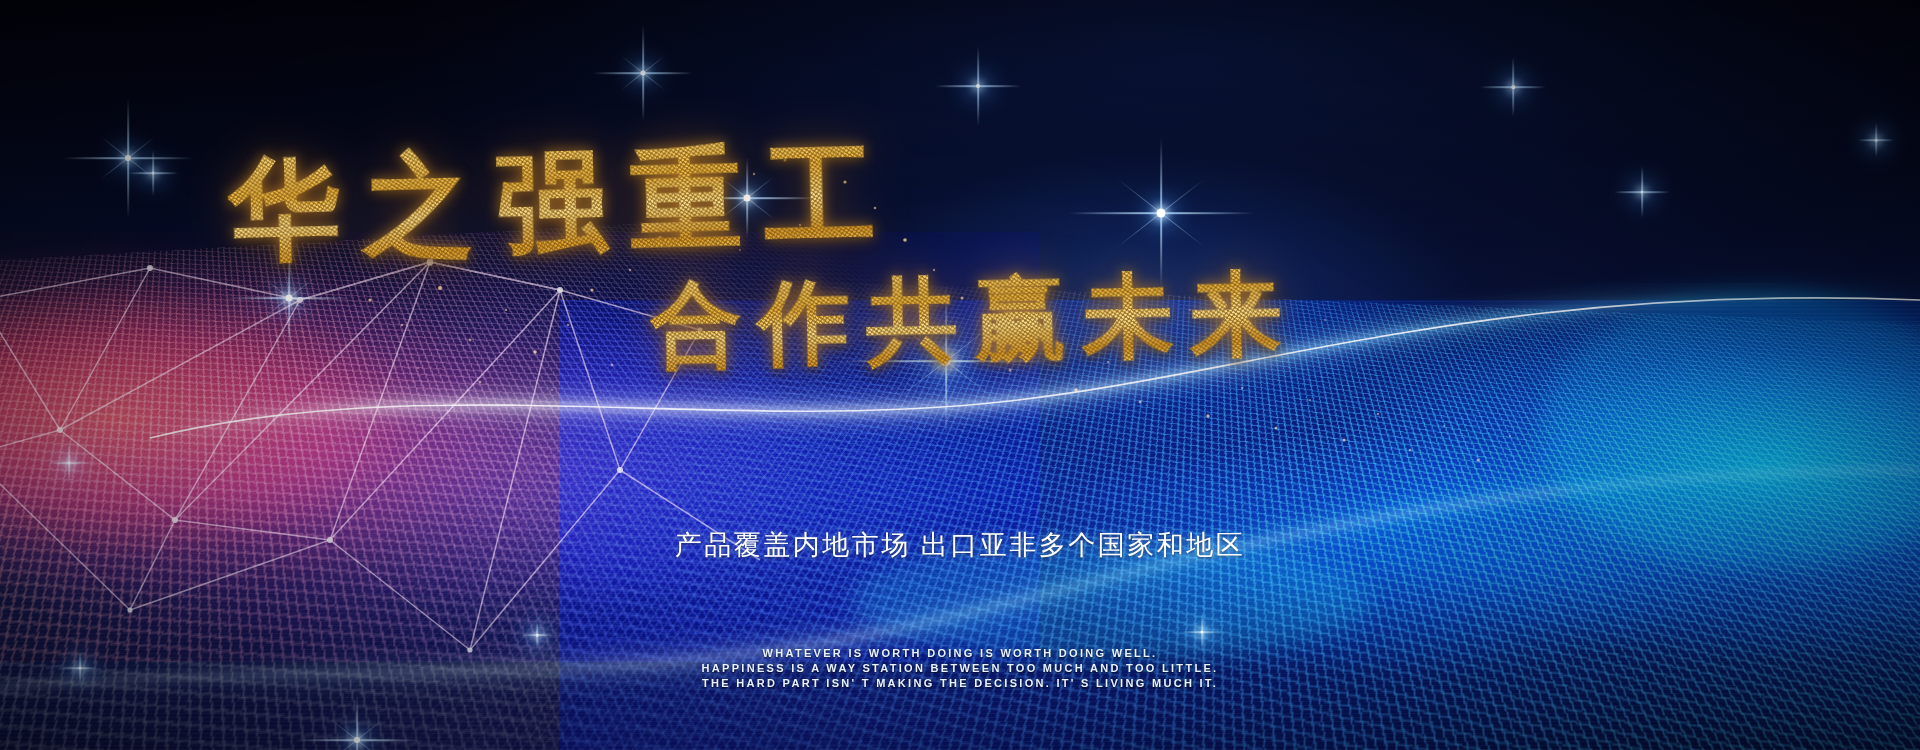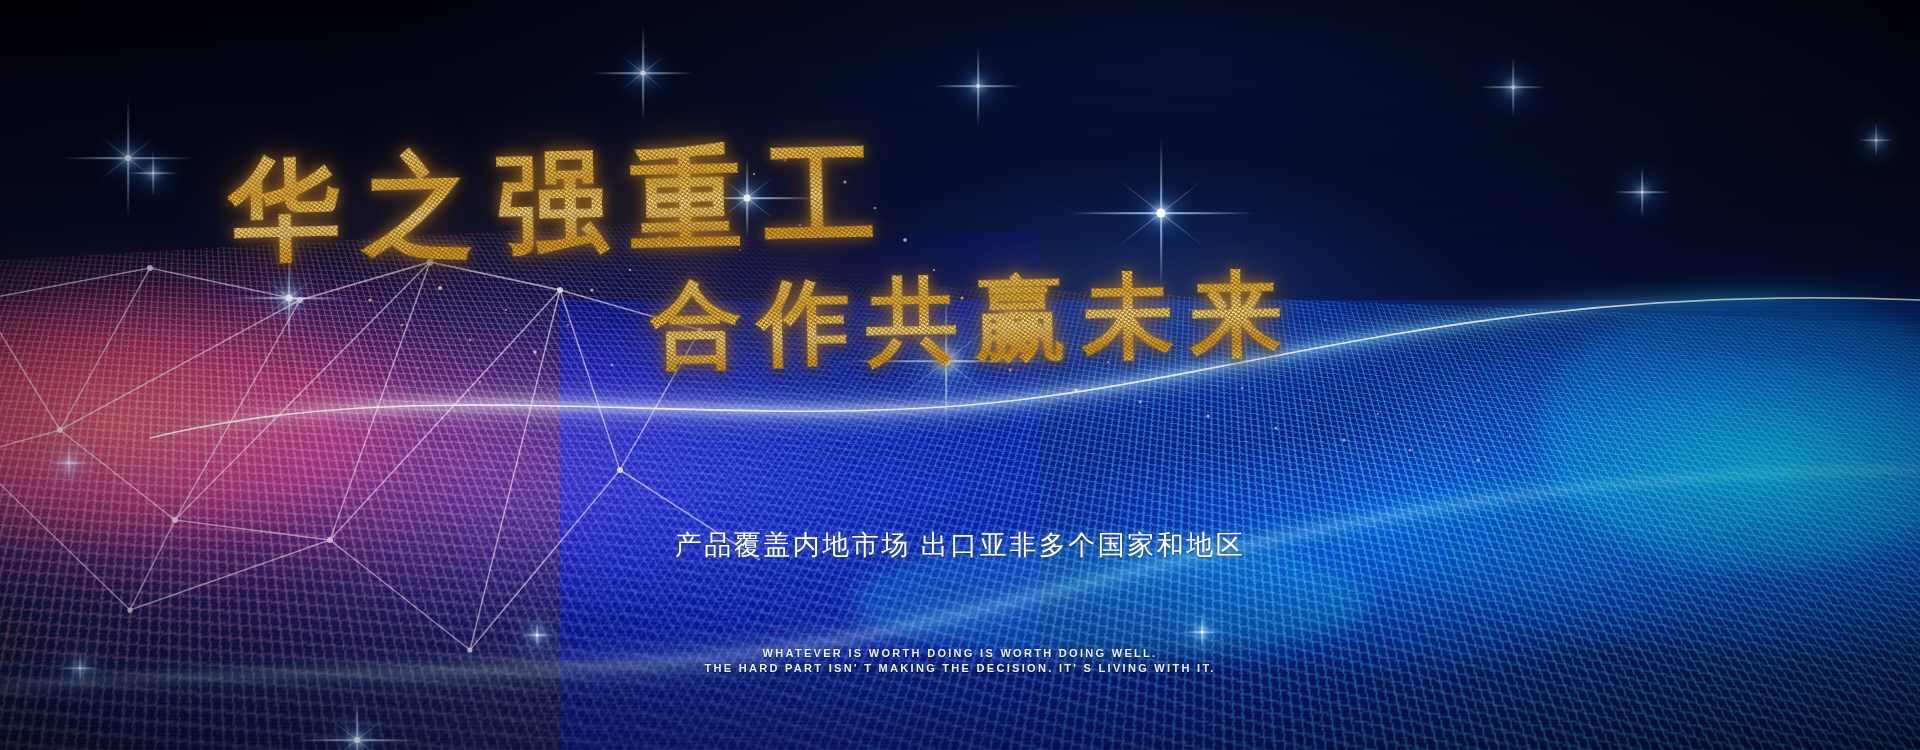--- a/index.html
+++ b/index.html
@@ -407,17 +407,18 @@
       <span class="rule"></span>
       <span class="vbar"></span>
       <span id="subtitle">产品覆盖内地市场 出口亚非多个国家和地区</span>
       <span class="vbar"></span>
       <span class="rule"></span>
     </div>
 
 
     <div id="english">
       <div>WHATEVER IS WORTH DOING IS WORTH DOING WELL.</div>
-      <div>THE HARD PART ISN' T MAKING THE DECISION. IT' S LIVING WITH IT.</div>
+      <div>HAPPINESS IS A WAY STATION BETWEEN TOO MUCH AND TOO LITTLE.</div>
+      <div>THE HARD PART ISN' T MAKING THE DECISION. IT' S LIVING MUCH IT.</div>
     </div>
 
   </div>
 </div>
 
 </body></html>

